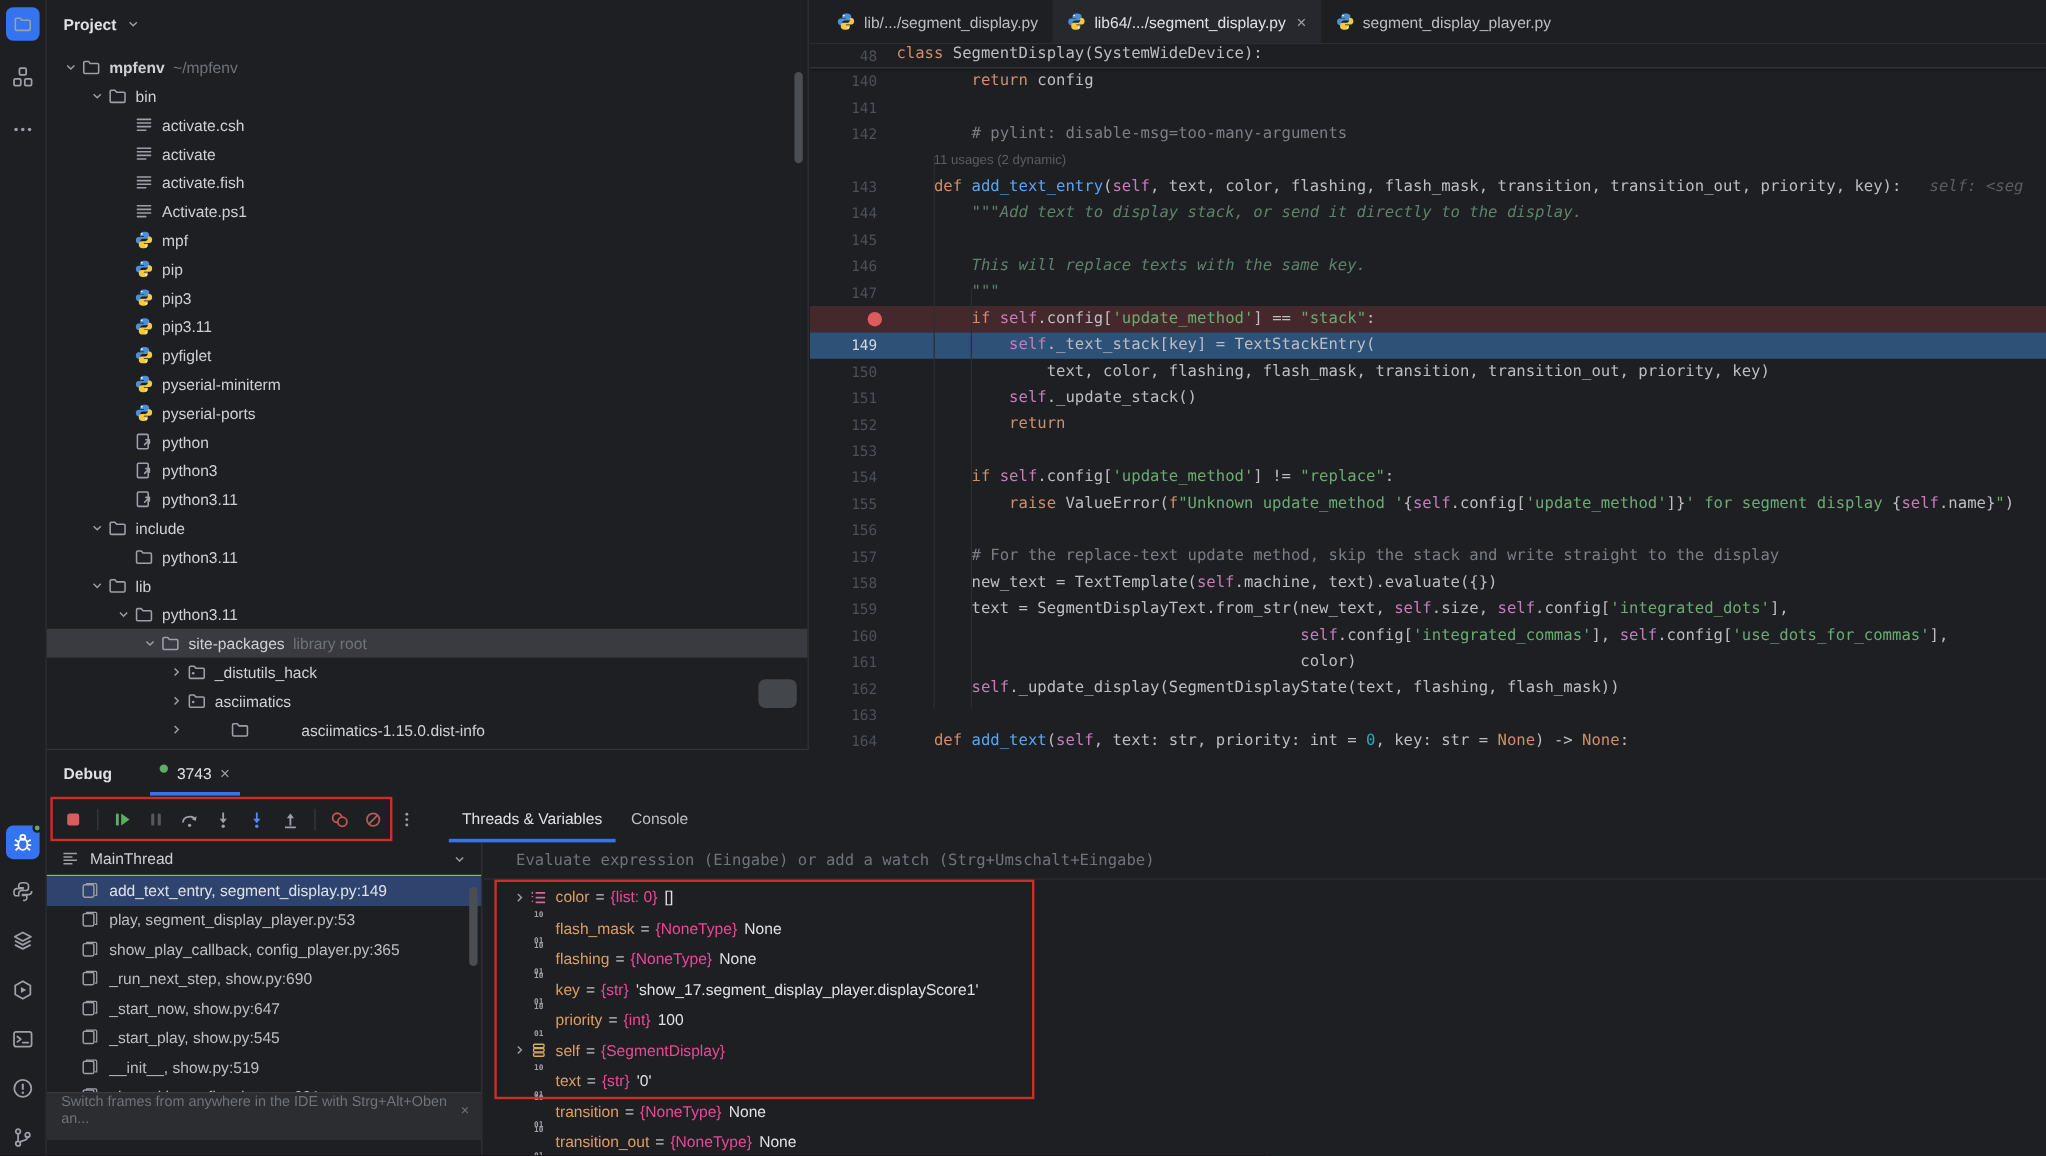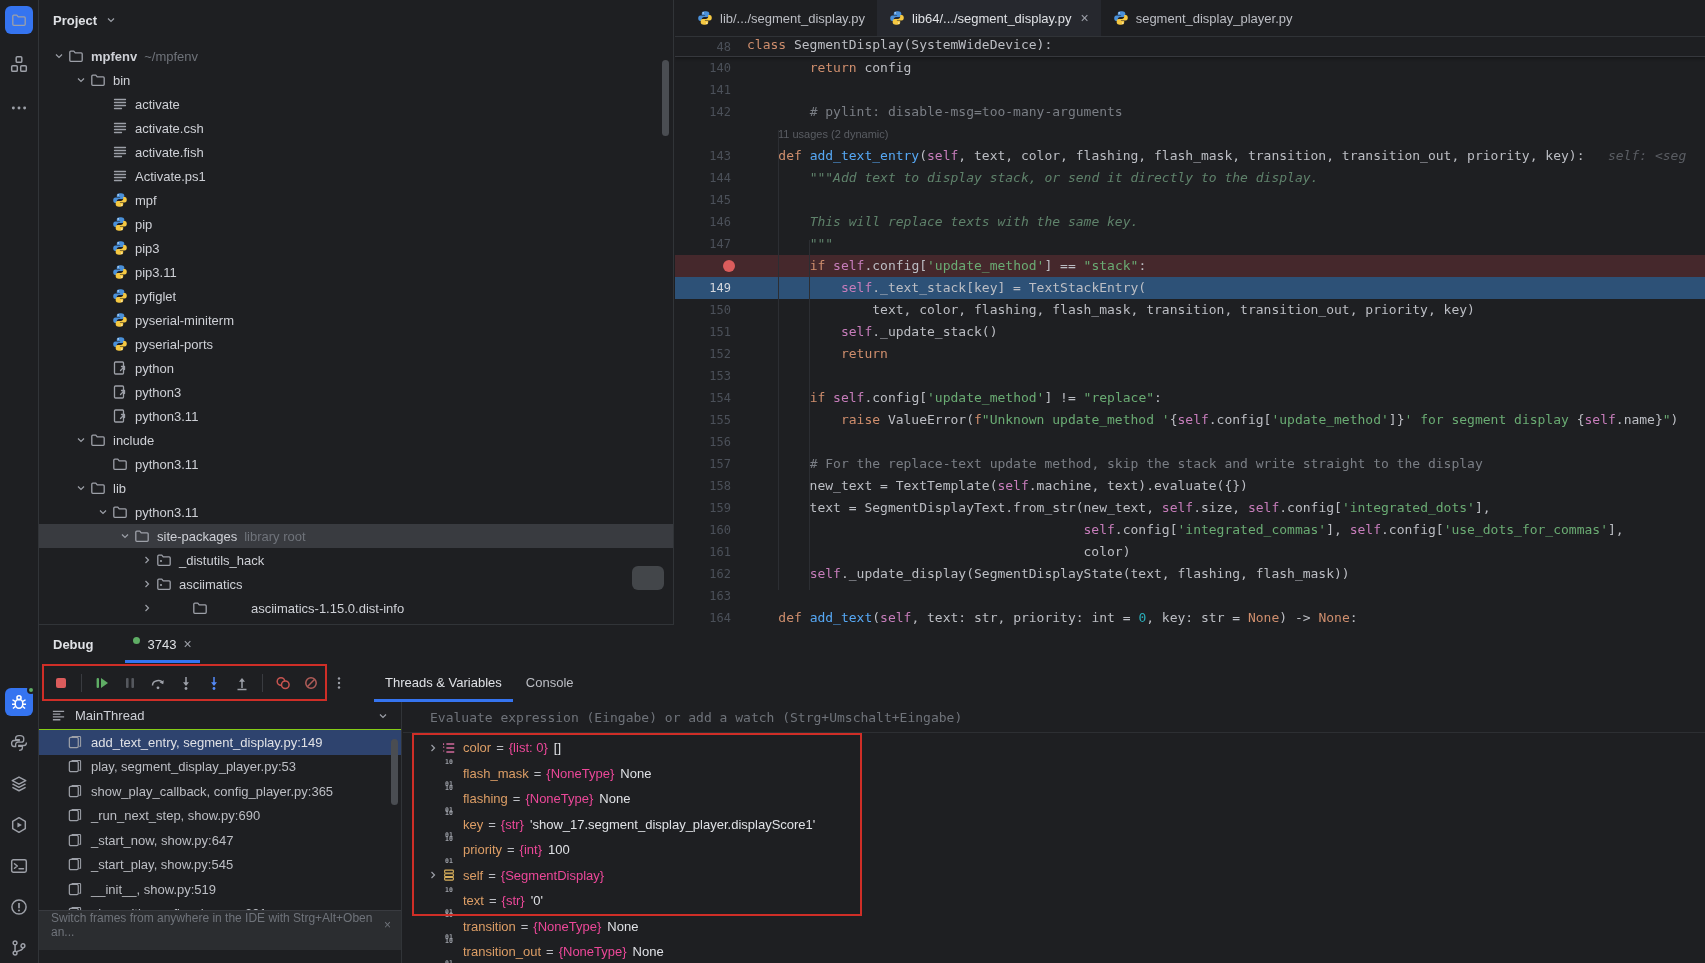--- a/index.html
+++ b/index.html
@@ -217,30 +217,30 @@
           </span>
           <span class="tlabel">bin</span>
         </div>
         <div class="trow" style="padding-left: 56px;">
           <span class="chev"></span>
           <span class="ticn">
             <svg width="16" height="16" viewBox="0 0 16 16">
               <path fill="none" stroke="#9da0a8" stroke-width="1.3" stroke-linecap="round" stroke-linejoin="round" d="M2.5 3.5h11M2.5 6.5h11M2.5 9.5h11M2.5 12.5h7"></path>
             </svg>
           </span>
+          <span class="tlabel">activate.csh</span>
+        </div>
+        <div class="trow" style="padding-left: 56px;">
+          <span class="chev"></span>
+          <span class="ticn">
+            <svg width="16" height="16" viewBox="0 0 16 16">
+              <path fill="none" stroke="#9da0a8" stroke-width="1.3" stroke-linecap="round" stroke-linejoin="round" d="M2.5 3.5h11M2.5 6.5h11M2.5 9.5h11M2.5 12.5h7"></path>
+            </svg>
+          </span>
           <span class="tlabel">activate</span>
-        </div>
-        <div class="trow" style="padding-left: 56px;">
-          <span class="chev"></span>
-          <span class="ticn">
-            <svg width="16" height="16" viewBox="0 0 16 16">
-              <path fill="none" stroke="#9da0a8" stroke-width="1.3" stroke-linecap="round" stroke-linejoin="round" d="M2.5 3.5h11M2.5 6.5h11M2.5 9.5h11M2.5 12.5h7"></path>
-            </svg>
-          </span>
-          <span class="tlabel">activate.csh</span>
         </div>
         <div class="trow" style="padding-left: 56px;">
           <span class="chev"></span>
           <span class="ticn">
             <svg width="16" height="16" viewBox="0 0 16 16">
               <path fill="none" stroke="#9da0a8" stroke-width="1.3" stroke-linecap="round" stroke-linejoin="round" d="M2.5 3.5h11M2.5 6.5h11M2.5 9.5h11M2.5 12.5h7"></path>
             </svg>
           </span>
           <span class="tlabel">activate.fish</span>
         </div>

